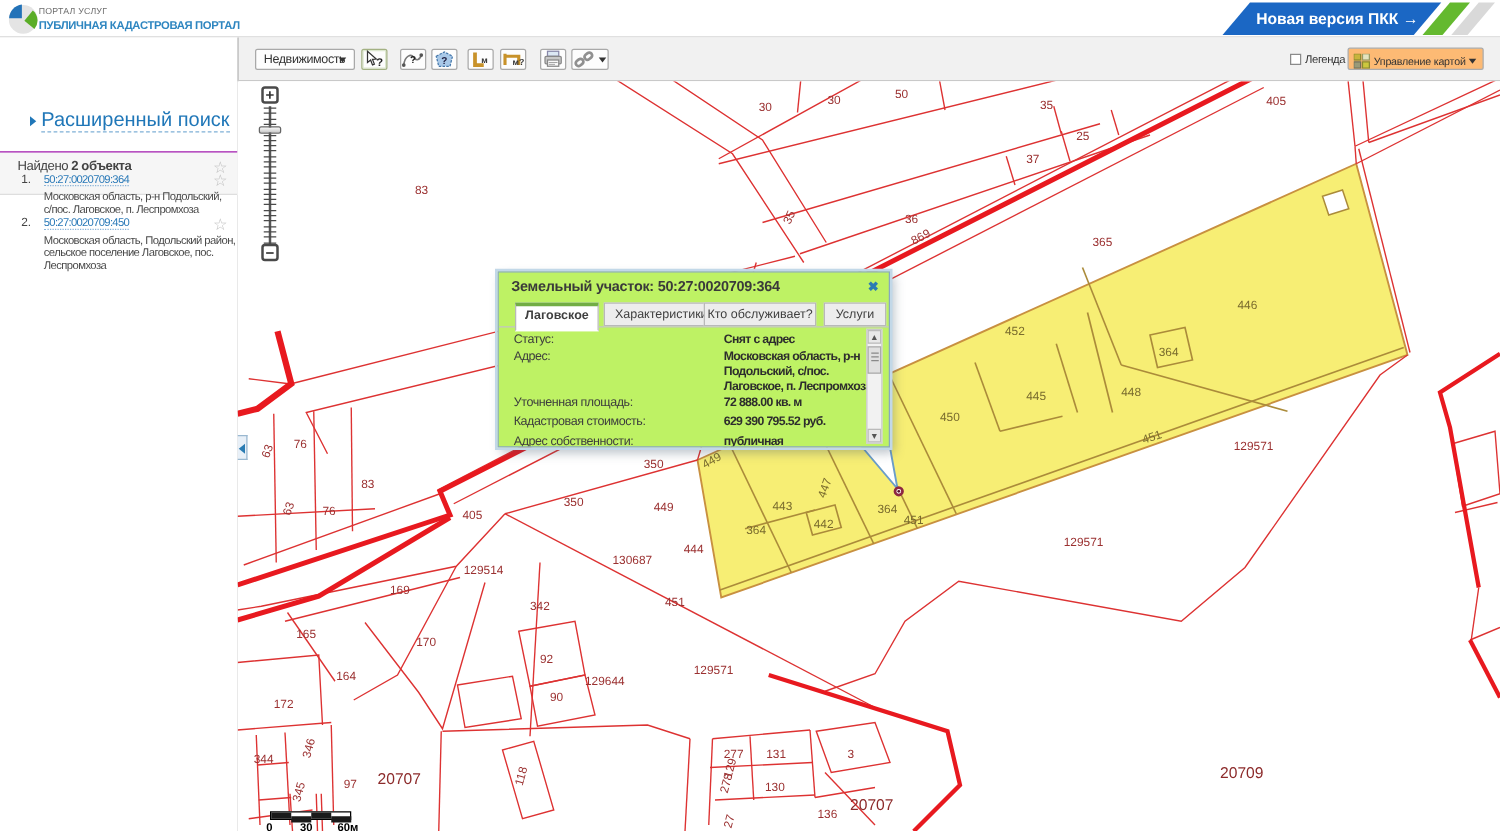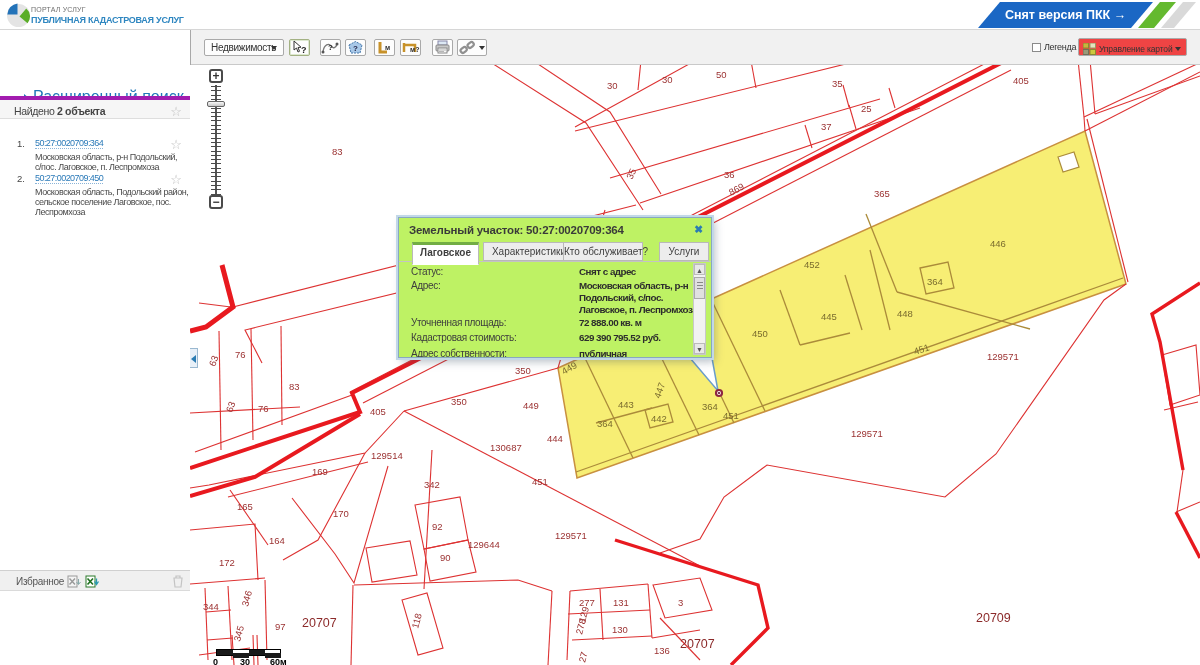--- a/index.html
+++ b/index.html
@@ -14,21 +14,21 @@
 
 #sidebar{position:absolute;left:0;top:30px;width:191px;height:635px;background:#fff;border-right:1px solid #a8a8a8}
 #spanel{position:absolute;left:8px;top:5px;width:175px;height:70px;background:#eaeaea;border:1px solid #dcdcdc}
 #st1{position:absolute;left:7px;top:4px;font-size:9.5px;letter-spacing:-0.7px;font-weight:bold;color:#3c3c3c;white-space:nowrap}
 .sg{position:absolute;left:7px;font-size:9px;letter-spacing:-0.35px;color:#8f8f8f;white-space:nowrap}
 #sinput{position:absolute;left:7px;top:39px;width:124px;height:14px;background:#fff;border:1px solid #ababab}
 #sbtn{position:absolute;left:133px;top:38px;width:35px;height:16px;background:#0e67b2;color:#fff;font-size:10.5px;font-weight:bold;text-align:center;line-height:16px}
 #slink{position:absolute;left:24px;top:58px;font-size:16px;color:#2077b8}
 #slink .tri{display:inline-block;width:0;height:0;border-left:5px solid #2077b8;border-top:4px solid transparent;border-bottom:4px solid transparent;margin-right:4px}
 #slink span.l{border-bottom:1px dashed #7fb0d6}
-#found{position:absolute;left:0;top:66px;width:190px;height:23px;background:#f6f6f6;border-top:4px solid #a21caf;border-bottom:1px solid #dedede}
+#found{position:absolute;left:0;top:91px;width:190px;height:35px;background:#f6f6f6;border-top:1px solid #a21caf;border-bottom:1px solid #dedede}
 #found .t{position:absolute;left:14px;top:5px;font-size:10.5px;letter-spacing:-0.35px;color:#444}
 .star{color:#c0c0c0;font-size:13px}
 #found .star{position:absolute;right:8px;top:4px}
 #results{position:absolute;left:0;top:101px;width:190px}
 .num{position:absolute;font-size:9.5px;color:#444}
 .rlink{position:absolute;font-size:9px;letter-spacing:-0.55px;color:#2b7ab8;border-bottom:1px dotted #8ab4d8}
 .raddr{position:absolute;font-size:9px;letter-spacing:-0.45px;color:#4a4a4a;line-height:10px;white-space:nowrap}
 .rstar{position:absolute;right:8px}
 #fav{position:absolute;left:0;top:540px;width:190px;height:21px;background:#f0f0f0;border-top:1px solid #d0d0d0;border-bottom:1px solid #dadada}
 #fav .t{position:absolute;left:16px;top:5px;font-size:10px;letter-spacing:-0.3px;color:#555}
@@ -39,34 +39,34 @@
 #dd{left:13px;top:9px;width:80px;height:17px;font-size:10px;letter-spacing:-0.3px;color:#333;line-height:15px;padding-left:6px}
 #dd .car{position:absolute;right:6px;top:6px;width:0;height:0;border-top:4px solid #333;border-left:3.5px solid transparent;border-right:3.5px solid transparent}
 .ibtn{top:9px;width:21px;height:17px}
 #ib1{left:98px;border:1px solid #a3b183;box-shadow:0 0 0 1px #dde8d0 inset}
 #ib2{left:129px}#ib3{left:154px}
 #ib4{left:183px}#ib5{left:209px}
 #ib6{left:241px}#ib7{left:266px;width:30px}
 
 #leg{position:absolute;left:841px;top:13px;width:9px;height:9px;background:#fff;border:1px solid #8a8a8a}
 #legt{position:absolute;left:853px;top:12px;font-size:9px;letter-spacing:-0.3px;color:#333}
-#mapctl{position:absolute;left:887px;top:8px;width:109px;height:18px;background:#ef4444;border:1px solid #ababab;border-radius:2px}
+#mapctl{position:absolute;left:887px;top:8px;width:109px;height:18px;background:#fdba74;border:1px solid #ababab;border-radius:2px}
 #mapctl .txt{position:absolute;left:20px;top:5px;font-size:8.5px;letter-spacing:-0.15px;color:#333;white-space:nowrap}
 #mapctl .car{position:absolute;right:5px;top:8px;width:0;height:0;border-top:4px solid #333;border-left:3.5px solid transparent;border-right:3.5px solid transparent}
 
 #map{position:absolute;left:190px;top:65px;width:1010px;height:600px;background:#fff;overflow:hidden}
 #mapsvg{position:absolute;left:0;top:0}
 
 #popup{position:absolute;left:208px;top:152px;width:314px;height:141px;background:#bef264;border:1px solid #88a8c0;outline:2px solid #c2d8e8;box-shadow:3px 4px 8px rgba(60,80,100,.35);overflow:hidden}
 #ptitle{position:absolute;left:10px;top:6px;font-size:11.5px;letter-spacing:-0.2px;font-weight:bold;color:#3a3a3a}
 #pclose{position:absolute;right:8px;top:5px;font-size:10.5px;font-weight:bold;color:#2b7cb3}
 .tab{position:absolute;top:24px;height:19px;font-size:10px;color:#3f3f3f;background:#ededed;border:1px solid #b9b9b9;text-align:center;line-height:17px;white-space:nowrap}
 #tab1{left:13px;width:67px;background:#fff;border-top:3px solid #72ad44;border-bottom:1px solid #fff;font-weight:bold;height:23px;line-height:16px;z-index:2}
 #tab2{left:84px;width:92px}
-#tab3{left:164px;width:80px}
+#tab3{left:164px;width:90px}
 #tab4{left:260px;width:50px}
 .prow-l{position:absolute;left:12px;font-size:10px;letter-spacing:-0.35px;color:#3d3d3d;white-space:nowrap}
 .prow-v{position:absolute;left:180px;font-size:9.8px;letter-spacing:-0.5px;font-weight:bold;color:#2d2d2d;line-height:12px;white-space:nowrap}
 #pscroll{position:absolute;right:5px;top:45px;width:13px;height:92px;background:#f2f2f2;border:1px solid #c8c8c8}
 .sarr{position:absolute;left:0;width:11px;height:11px;background:#e8e8e8;border:1px solid #bbb;font-size:7px;text-align:center;line-height:11px;color:#555}
 #pthumb{position:absolute;left:0;top:13px;width:11px;height:22px;background:#e0e0e0;border:1px solid #aaa}
 #pthumb:before{content:"";position:absolute;left:2px;top:7px;width:6px;height:1px;background:#888;box-shadow:0 3px 0 #888,0 -3px 0 #888}
 
 #zoomc{position:absolute;left:19px;top:4px}
 .zbtn{position:absolute;left:0;width:14px;height:14px;background:#fff;border:2px solid #4a4a4a;border-radius:3px;font-size:12px;font-weight:bold;color:#333;text-align:center;line-height:11px}
@@ -84,59 +84,43 @@
 </style></head>
 <body>
 <div id="page">
  <div id="header">
   <svg id="logo" width="24" height="25" viewBox="0 0 24 25">
    <circle cx="11.5" cy="12.5" r="11.5" fill="#e4e4e4"></circle>
    <path d="M10.5 11.5 L10.5 0.5 A11.5 11.5 0 0 0 0.3 11.5 Z" fill="#2272b8"></path>
    <path d="M12.5 13.5 L23 13.5 A10.5 10.5 0 0 1 12.5 24 Z" fill="#5aad27" transform="rotate(-50 12.5 13.5)"></path>
   </svg>
   <div id="ltxt1">ПОРТАЛ УСЛУГ</div>
-  <div id="ltxt2">ПУБЛИЧНАЯ КАДАСТРОВАЯ УСЛУГ</div>
+  <div id="ltxt2">ПУБЛИЧНАЯ КАДАСТРОВАЯ ПОРТАЛ</div>
   <svg id="ribsvg" width="240" height="30" viewBox="0 0 240 30">
         <polygon points="40,2 193,2 171,28 18,28" fill="#1b67c4"></polygon>
         <polygon points="200,2 216,2 194,28 178,28" fill="#64b92f"></polygon>
         <polygon points="223,2 236,2 214,28 201,28" fill="#d9d9d9"></polygon>
       </svg>
-  <div id="ribtxt">Снят версия ПКК →</div>
+  <div id="ribtxt">Новая версия ПКК →</div>
  </div>
  <div id="sidebar">
   <div id="slink"><span class="tri"></span><span class="l">Расширенный поиск</span></div>
   <div id="found">
         <div class="t">Найдено <b>2 объекта</b></div>
         <div class="star">☆</div>
       </div>
   <div id="results">
    <div class="num" style="left:17px;top:7px">1.</div>
    <div class="rlink" style="left:35px;top:7px">50:27:0020709:364</div>
    <div class="star rstar" style="top:6px">☆</div>
    <div class="raddr" style="left:35px;top:21px">Московская область, р-н Подольский,<br>с/пос. Лаговское, п. Леспромхоза</div>
    <div class="num" style="left:17px;top:42px">2.</div>
    <div class="rlink" style="left:35px;top:42px">50:27:0020709:450</div>
    <div class="star rstar" style="top:41px">☆</div>
    <div class="raddr" style="left:35px;top:56px">Московская область, Подольский район,<br>сельское поселение Лаговское, пос.<br>Леспромхоза</div>
-  </div>
-  <div id="fav">
-   <div class="t">Избранное</div>
-   <svg style="left:67px" width="15" height="13" viewBox="0 0 15 13">
-          <rect x="1" y="1" width="9" height="11" fill="#f4f4f4" stroke="#999"></rect>
-          <path d="M2.5 3.5 L8 9.5 M8 3.5 L2.5 9.5" stroke="#999" stroke-width="1.4"></path>
-          <path d="M11.5 4 L11.5 9 M9.5 7 L11.5 9.5 L13.5 7" stroke="#8aa" fill="none"></path>
-        </svg>
-   <svg style="left:85px" width="15" height="13" viewBox="0 0 15 13">
-          <rect x="1" y="1" width="9" height="11" fill="#fff" stroke="#2a7a2a"></rect>
-          <path d="M2.5 3.5 L8 9.5 M8 3.5 L2.5 9.5" stroke="#1d6e1d" stroke-width="1.6"></path>
-          <path d="M11.5 3.5 L11.5 9 M9.5 6.5 L11.5 9.5 L13.5 6.5" stroke="#2a9ab0" stroke-width="1.3" fill="none"></path>
-        </svg>
-   <svg style="left:172px;top:3px" width="12" height="14" viewBox="0 0 12 14">
-          <path d="M2 4 L10 4 L9 13 L3 13 Z M4 4 L4 2 L8 2 L8 4 M1.5 4 L10.5 4" fill="none" stroke="#c4c4c4" stroke-width="1.2"></path>
-        </svg>
   </div>
  </div>
  <div id="toolbar">
   <div class="tbtn" id="dd">Недвижимость<span class="car"></span></div>
   <div class="tbtn ibtn" id="ib1"><svg width="19" height="15" viewBox="0 0 19 15">
           <path d="M4 1 L4 10 L6.5 8 L8 12 L9.5 11.3 L8 7.5 L11 7.2 Z" fill="#fff" stroke="#333" stroke-width="1"></path>
           <text x="11" y="13" font-size="9" font-weight="bold" fill="#222">?</text>
         </svg></div>
   <div class="tbtn ibtn" id="ib2"><svg width="19" height="15" viewBox="0 0 19 15">
           <path d="M2 12 C3 4,8 3,10 6 C12 9,15 8,16 4" fill="none" stroke="#777" stroke-width="1.3"></path>

